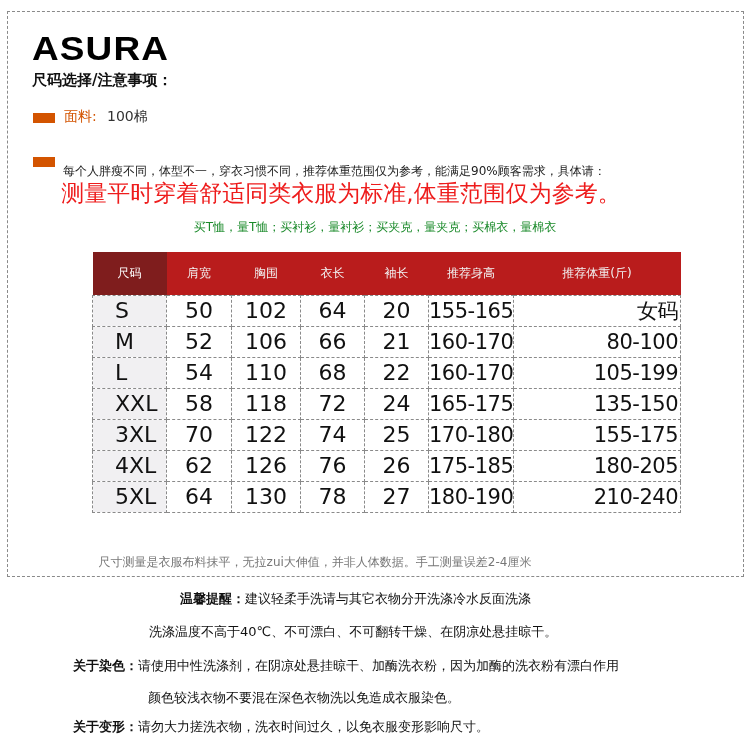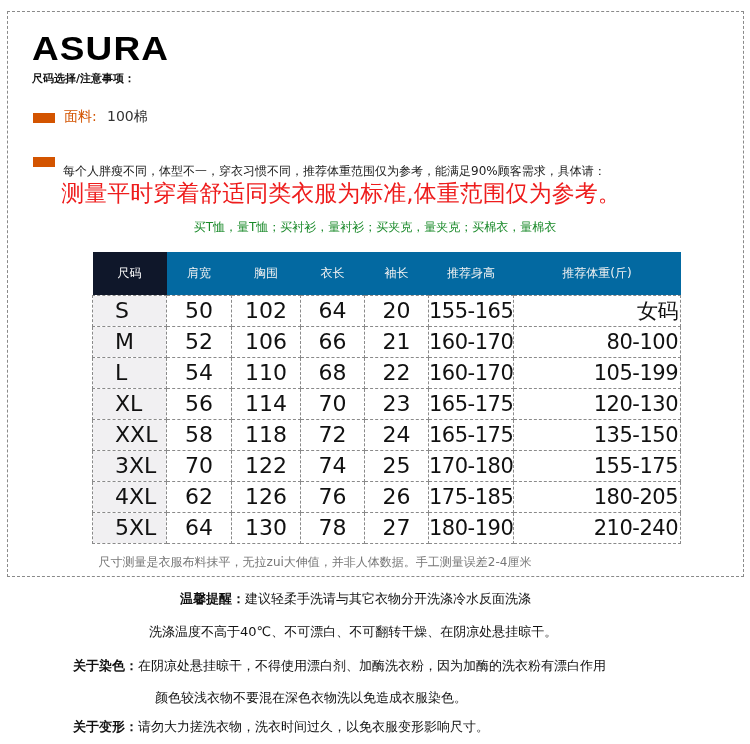--- a/index.html
+++ b/index.html
@@ -12,21 +12,21 @@
   }
 
   .brand {
     position: absolute; left: 32px; top: 30px;
     font-family: "Liberation Sans", sans-serif; font-weight: 900;
     font-size: 33px; letter-spacing: 1px; color: #000;
     transform: scaleX(1.12); transform-origin: left center;
   }
   .subtitle {
     position: absolute; left: 32px; top: 71px;
-    font-size: 11px; font-weight: bold; color: #111;
+    font-size: 15px; font-weight: bold; color: #111;
   }
 
   .bullet {
     position: absolute; width: 22px; height: 10px; background: #d35400;
   }
   .fabric-row { position: absolute; left: 33px; top: 108px; font-size: 14px; }
   .fabric-row .bullet { left: 0; top: 5px; }
   .fabric-label { position: absolute; left: 31px; top: 0; color: #d35400; white-space: nowrap; }
   .fabric-value { position: absolute; left: 74px; top: 0; color: #333; white-space: nowrap; }
 
@@ -42,23 +42,23 @@
     position: absolute; left: 0; width: 750px; top: 219px; text-align: center;
     font-size: 12px; color: #1a8a2a;
   }
 
   .size-table {
     position: absolute; left: 92px; top: 252px; width: 588px;
     border-collapse: collapse; table-layout: fixed;
   }
   .size-table th {
     height: 43px; font-weight: normal; font-size: 12px; color: #f2f2f2;
-    background: #0369a1; text-align: center; vertical-align: middle;
+    background: #b91c1c; text-align: center; vertical-align: middle;
   }
-  .size-table th.first { background: #0f172a; color: #fff; }
+  .size-table th.first { background: #7f1d1d; color: #fff; }
   .size-table td {
     height: 30.5px; font-size: 22px; color: #111;
     border: 1px dashed #8a8a8a; text-align: center; vertical-align: middle;
     font-family: "DejaVu Sans", sans-serif; white-space: nowrap; overflow: hidden;
     line-height: 30px;
   }
   .size-table td.size-cell { background: #f1f0f2; text-align: left; padding-left: 22px; }
   .size-table td.height-cell { font-size: 21px; letter-spacing: -0.5px; }
   .size-table td.weight-cell { font-size: 21px; letter-spacing: -0.5px; text-align: right; padding-right: 2px; }
 
@@ -135,29 +135,20 @@
       <tr>
         <td class="size-cell">L</td>
         <td>54</td>
         <td>110</td>
         <td>68</td>
         <td>22</td>
         <td class="height-cell">160-170</td>
         <td class="weight-cell">105-199</td>
       </tr>
       <tr>
-        <td class="size-cell">XL</td>
-        <td>56</td>
-        <td>114</td>
-        <td>70</td>
-        <td>23</td>
-        <td class="height-cell">165-175</td>
-        <td class="weight-cell">120-130</td>
-      </tr>
-      <tr>
         <td class="size-cell">XXL</td>
         <td>58</td>
         <td>118</td>
         <td>72</td>
         <td>24</td>
         <td class="height-cell">165-175</td>
         <td class="weight-cell">135-150</td>
       </tr>
       <tr>
         <td class="size-cell">3XL</td>
@@ -189,18 +180,18 @@
     </tbody>
 </table>
 
 <div class="footnote">尺寸测量是衣服布料抹平，无拉zui大伸值，并非人体数据。手工测量误差2-4厘米</div>
 
 <div class="care" style="left:180px; top:590px;">
   <span class="lbl">温馨提醒：</span><span>建议轻柔手洗请与其它衣物分开洗涤冷水反面洗涤</span>
 </div>
 <div class="care" style="left:149px; top:623px;">洗涤温度不高于40℃、不可漂白、不可翻转干燥、在阴凉处悬挂晾干。</div>
 <div class="care" style="left:73px; top:657px;">
-  <span class="lbl">关于染色：</span><span>在阴凉处悬挂晾干，不得使用漂白剂、加酶洗衣粉，因为加酶的洗衣粉有漂白作用</span>
+  <span class="lbl">关于染色：</span><span>请使用中性洗涤剂，在阴凉处悬挂晾干、加酶洗衣粉，因为加酶的洗衣粉有漂白作用</span>
 </div>
-<div class="care" style="left:155px; top:689px;">颜色较浅衣物不要混在深色衣物洗以免造成衣服染色。</div>
+<div class="care" style="left:148px; top:689px;">颜色较浅衣物不要混在深色衣物洗以免造成衣服染色。</div>
 <div class="care" style="left:73px; top:718px;">
   <span class="lbl">关于变形：</span><span>请勿大力搓洗衣物，洗衣时间过久，以免衣服变形影响尺寸。</span>
 </div>
 
 </body></html>

